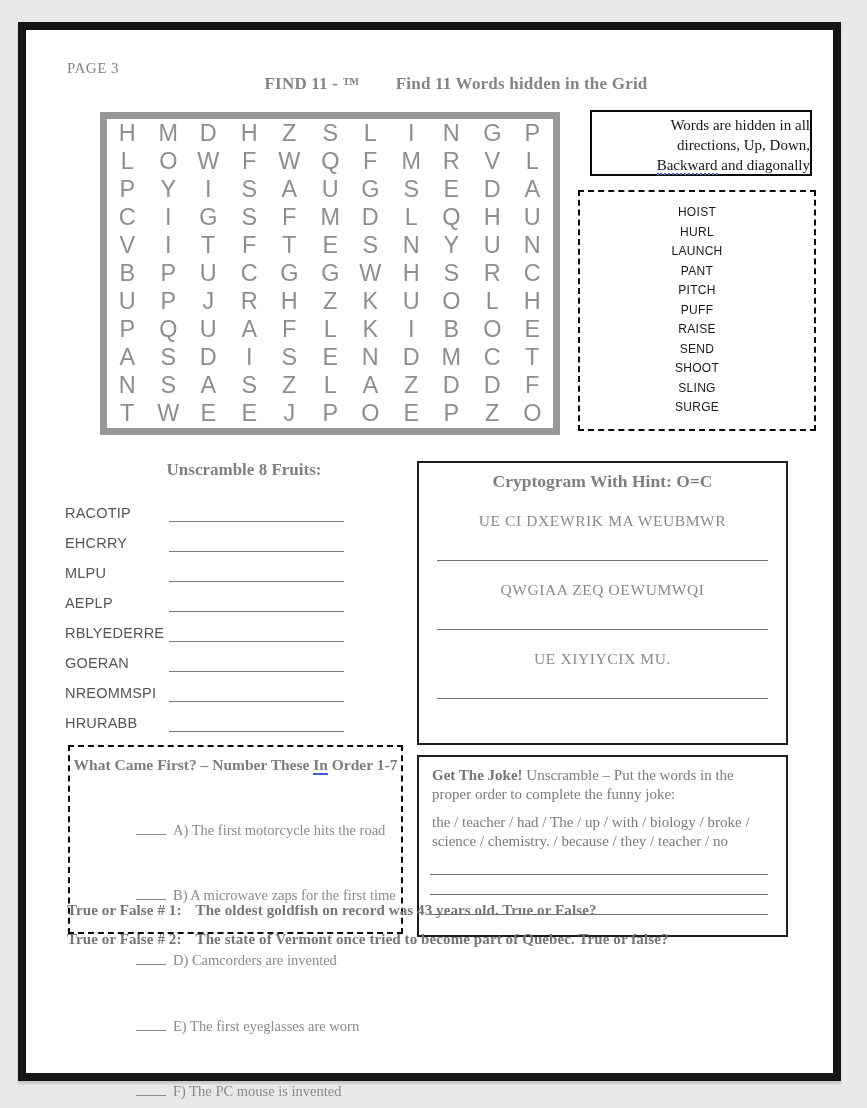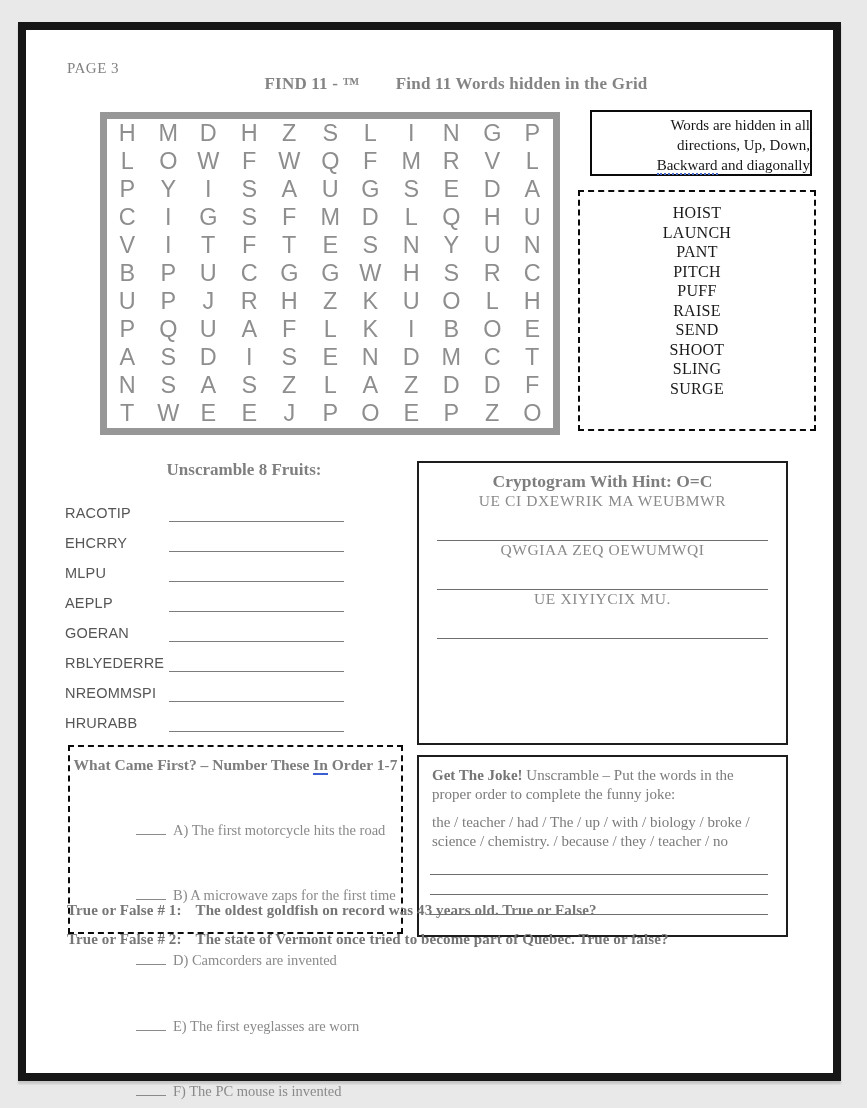--- a/index.html
+++ b/index.html
@@ -54,22 +54,22 @@
     line-height:20px;padding-top:3px;
   }
   .grammar-underline{border-bottom:2px dotted #4468cf;}
   .blue-underline{border-bottom:2px solid #3b5fd0;}
 
   
   .word-list-box{
     left:552px;top:160px;width:238px;height:241px;
     border:2px dashed #0a0a0a;box-sizing:border-box;
     text-align:center;padding-top:11px;
-    font-family:Liberation Serif, serif;
-    font-size:16px;color:#191919;line-height:19.5px;
+    font-family:Liberation Sans, sans-serif;
+    font-size:12px;color:#191919;line-height:19.5px;
     letter-spacing:0.3px;
   }
 
   
   .unscramble-title{
     left:38px;top:430px;width:360px;text-align:center;
     font-size:17px;font-weight:bold;color:#7f7f7f;
   }
   .fruit-list{left:39px;top:462px;width:279px;}
   .fruit-row{display:flex;align-items:flex-end;height:30px;}
@@ -83,21 +83,21 @@
   
   .crypto-box{
     left:391px;top:431px;width:371px;height:284px;
     border:2px solid #1d1d1d;box-sizing:border-box;
     text-align:center;
   }
   .crypto-title{
     margin-top:8px;font-size:17.5px;font-weight:bold;color:#7e7e7e;
   }
   .crypto-text{
-    font-size:15.5px;color:#8a8a8a;letter-spacing:0.6px;
+    margin-top:20px;font-size:15.5px;color:#8a8a8a;letter-spacing:0.6px;
   }
   .crypto-text:nth-of-type(1){}
   .crypto-rule{
     margin:30px auto 0 auto;width:90%;
     border-bottom:1.2px solid #6e6e6e;
   }
 
   
   .wcf-box{
     left:42px;top:715px;width:335px;height:189px;
@@ -276,20 +276,21 @@
     </div>
 
   <div class="abs note-box">
     <div>Words are hidden in all</div>
     <div>directions, Up, Down,</div>
     <div><span class="grammar-underline">Backward</span><span> and diagonally</span></div>
   </div>
 
   <div class="abs word-list-box">
       <div class="wl-item">HOIST</div>
+      <div class="wl-item">HURL</div>
       <div class="wl-item">LAUNCH</div>
       <div class="wl-item">PANT</div>
       <div class="wl-item">PITCH</div>
       <div class="wl-item">PUFF</div>
       <div class="wl-item">RAISE</div>
       <div class="wl-item">SEND</div>
       <div class="wl-item">SHOOT</div>
       <div class="wl-item">SLING</div>
       <div class="wl-item">SURGE</div>
     </div>
@@ -306,25 +307,25 @@
       </div>
       <div class="fruit-row">
         <span class="fruit-label">MLPU</span>
         <span class="fruit-line"></span>
       </div>
       <div class="fruit-row">
         <span class="fruit-label">AEPLP</span>
         <span class="fruit-line"></span>
       </div>
       <div class="fruit-row">
+        <span class="fruit-label">RBLYEDERRE</span>
+        <span class="fruit-line"></span>
+      </div>
+      <div class="fruit-row">
         <span class="fruit-label">GOERAN</span>
-        <span class="fruit-line"></span>
-      </div>
-      <div class="fruit-row">
-        <span class="fruit-label">RBLYEDERRE</span>
         <span class="fruit-line"></span>
       </div>
       <div class="fruit-row">
         <span class="fruit-label">NREOMMSPI</span>
         <span class="fruit-line"></span>
       </div>
       <div class="fruit-row">
         <span class="fruit-label">HRURABB</span>
         <span class="fruit-line"></span>
       </div>

